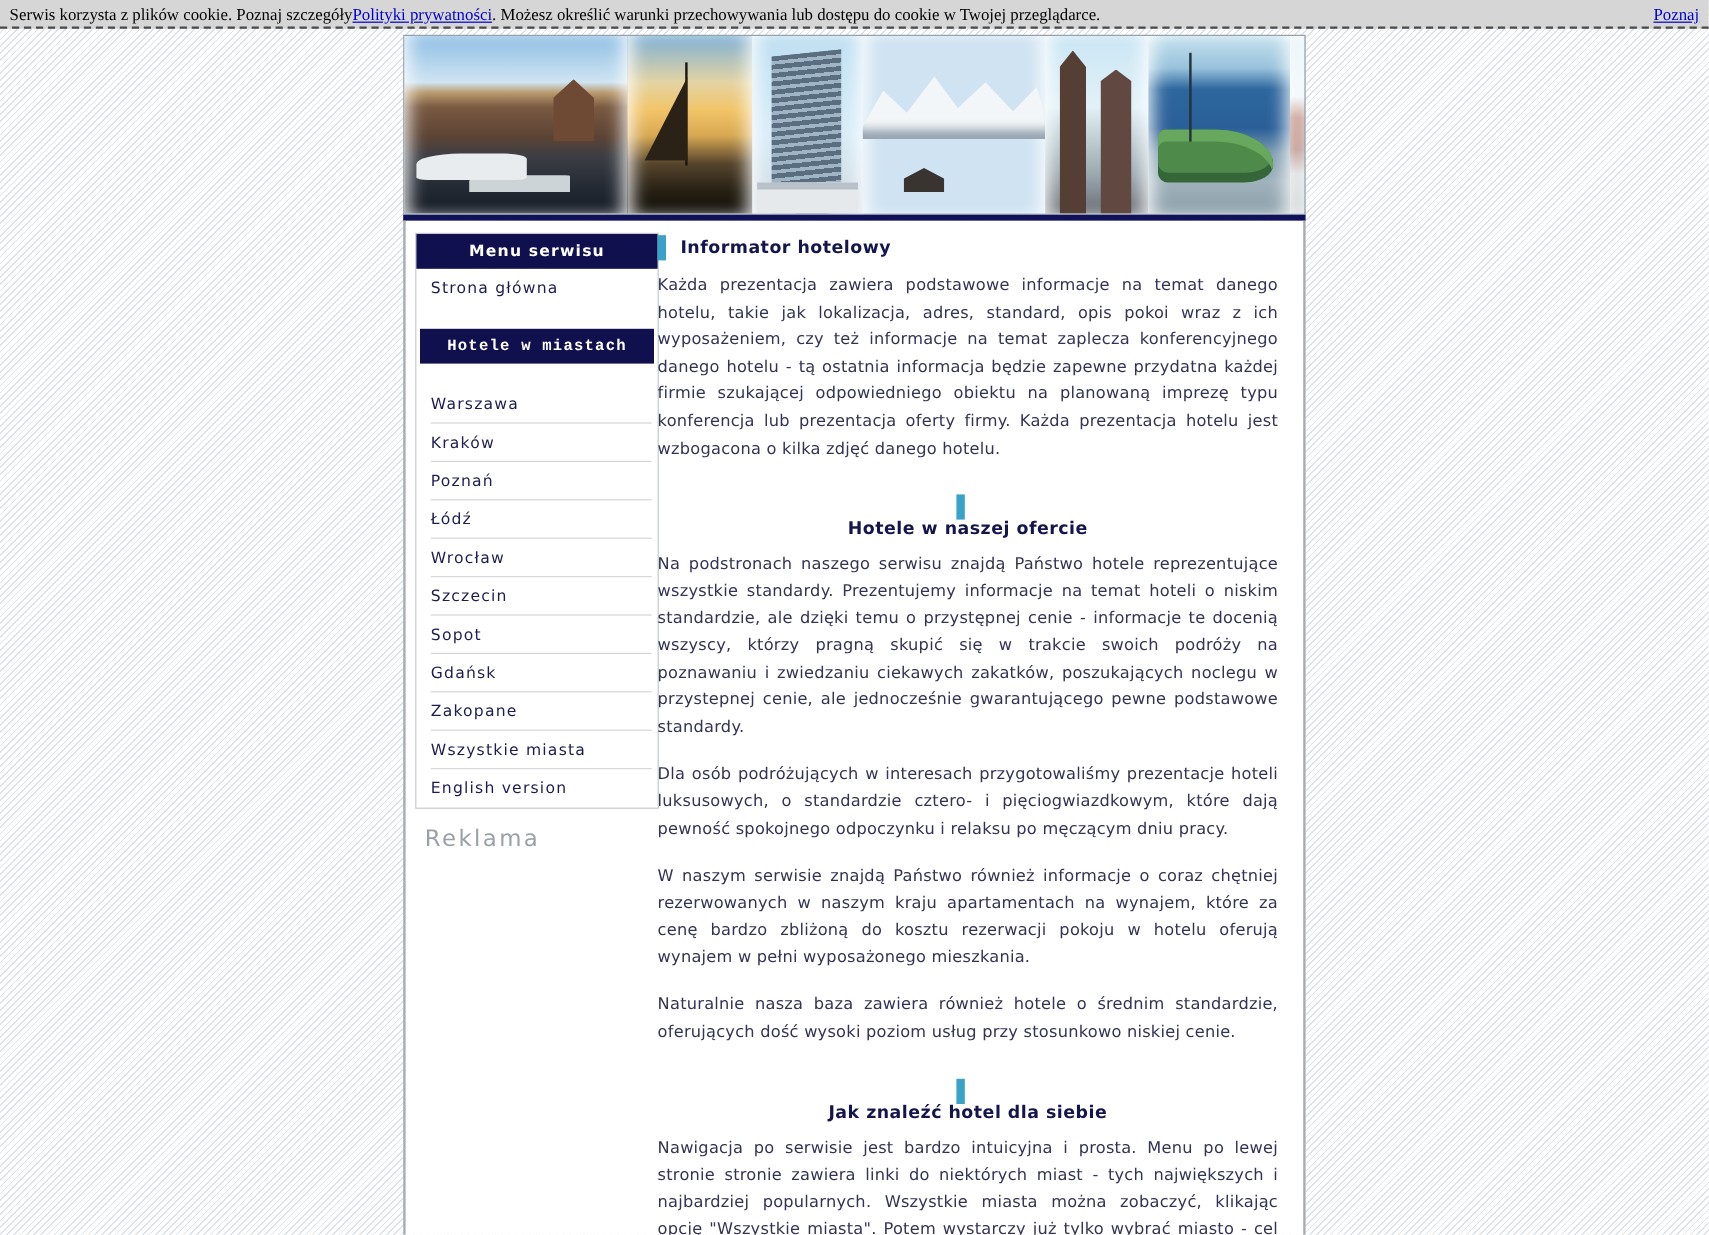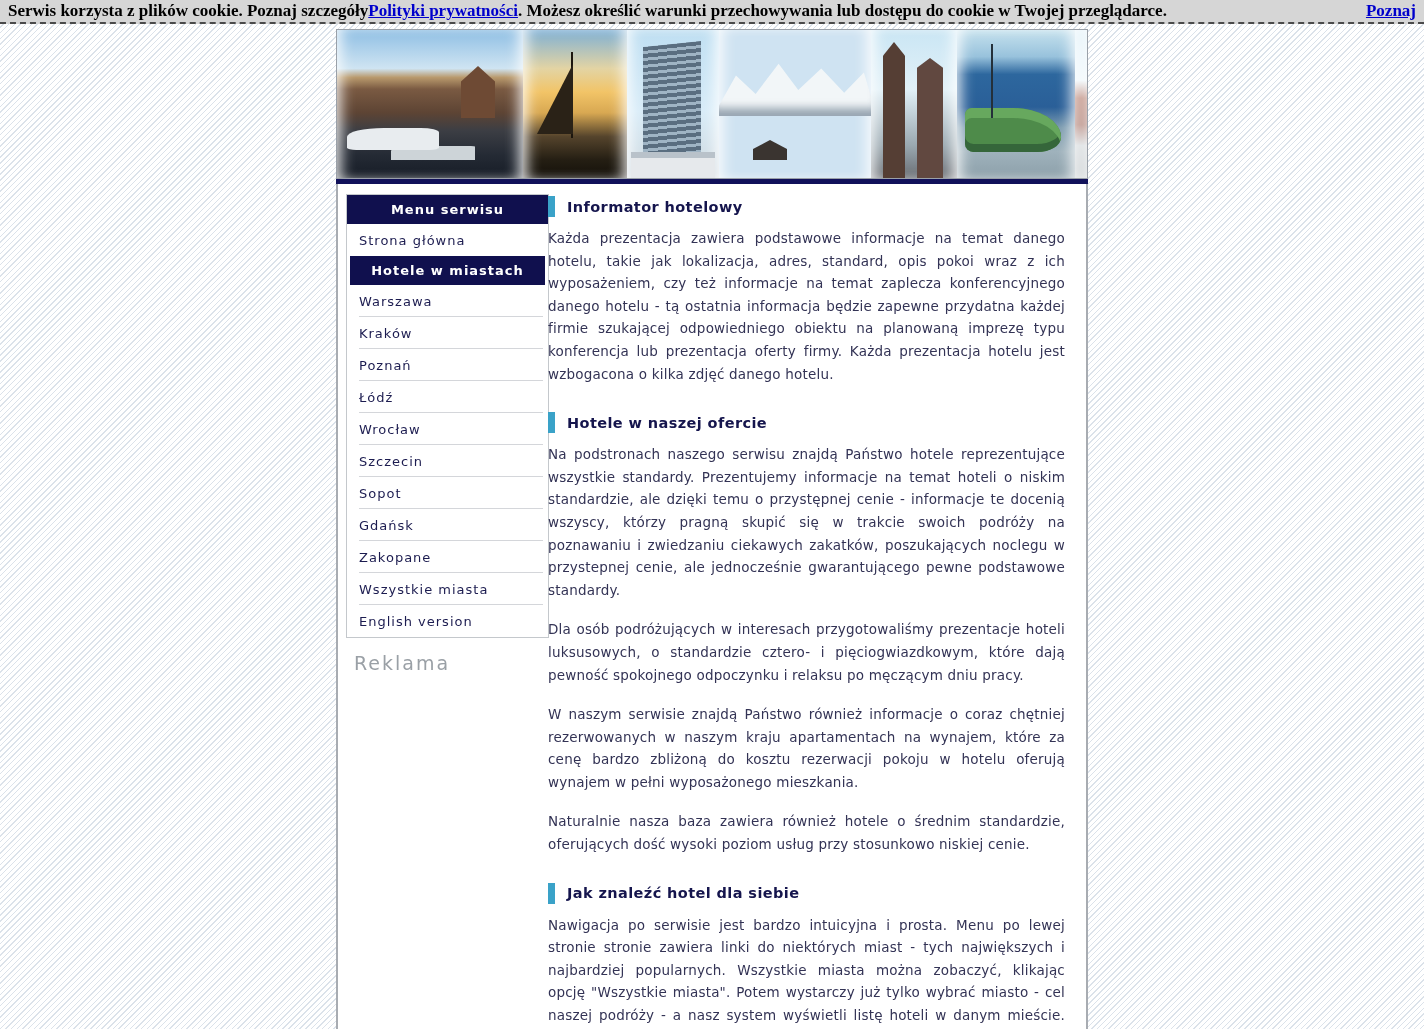--- a/index.html
+++ b/index.html
@@ -10,25 +10,24 @@
     background-image: repeating-linear-gradient(135deg,
       #ffffff 0px, #ffffff 3px, #dbe2ea 3px, #dbe2ea 4px);
   }
 
   
   .cookie-bar {
     width: 100%; height: 24px;
     background: #d6d6d6;
     border-bottom: 2px dashed #4a4a4a;
     font-family: "Liberation Serif", serif;
-    font-size: 17px; color: #000;
-    display: flex; align-items: center;
+    font-size: 14px; color: #000;
+    display: flex; align-items: flex-end;
     padding: 0 8px;
     white-space: nowrap;
-    font-weight: bold;
   }
   .cookie-bar .spacer { flex: 1; }
   .cookie-bar a { color: #0000cc; text-decoration: underline; cursor: pointer; }
 
   
   .page {
     width: 752px;
     margin: 5px auto 0;
   }
 
@@ -130,21 +129,21 @@
     width: 203px;
     background: #fff;
     border: 1px solid #c4c8cc;
   }
   .menu-header {
     background: #10104e; color: #ffffff;
     font-size: 13px; font-weight: bold;
     text-align: center; letter-spacing: 1px;
     padding: 7px 4px;
   }
-  .menu-header.inner { margin: 0 3px; }
+  .menu-header.inner { margin: 18px 3px; font-family: Liberation Mono, monospace; }
   .menu-list { list-style: none; }
   .menu-list li {
     position: relative;
     padding: 9px 10px 8px 12px;
     font-size: 13px; letter-spacing: 1px;
     color: #1c1c50;
     cursor: pointer;
   }
   .menu-list li::after {
     content: ""; position: absolute; left: 12px; right: 5px; bottom: 0;
@@ -163,21 +162,21 @@
     margin: 4px 0 10px;
   }
   .main h2 .accent {
     width: 7px; height: 21px; background: #3aa2c8;
     margin-right: 12px; flex: none;
   }
   .main h2 .htext {
     font-size: 14.5px; font-weight: bold; color: #15154d;
     letter-spacing: 0.4px;
   }
-  .main h2.spaced { margin-top: 27px; }
+  .main h2.spaced { margin-top: 27px; flex-direction: column; }
   .main p {
     font-size: 13.5px; line-height: 22.6px;
     color: #333355;
     text-align: justify;
     letter-spacing: 0.2px;
     margin: 0 0 17px;
   }
 </style>
 </head>
 <body>

